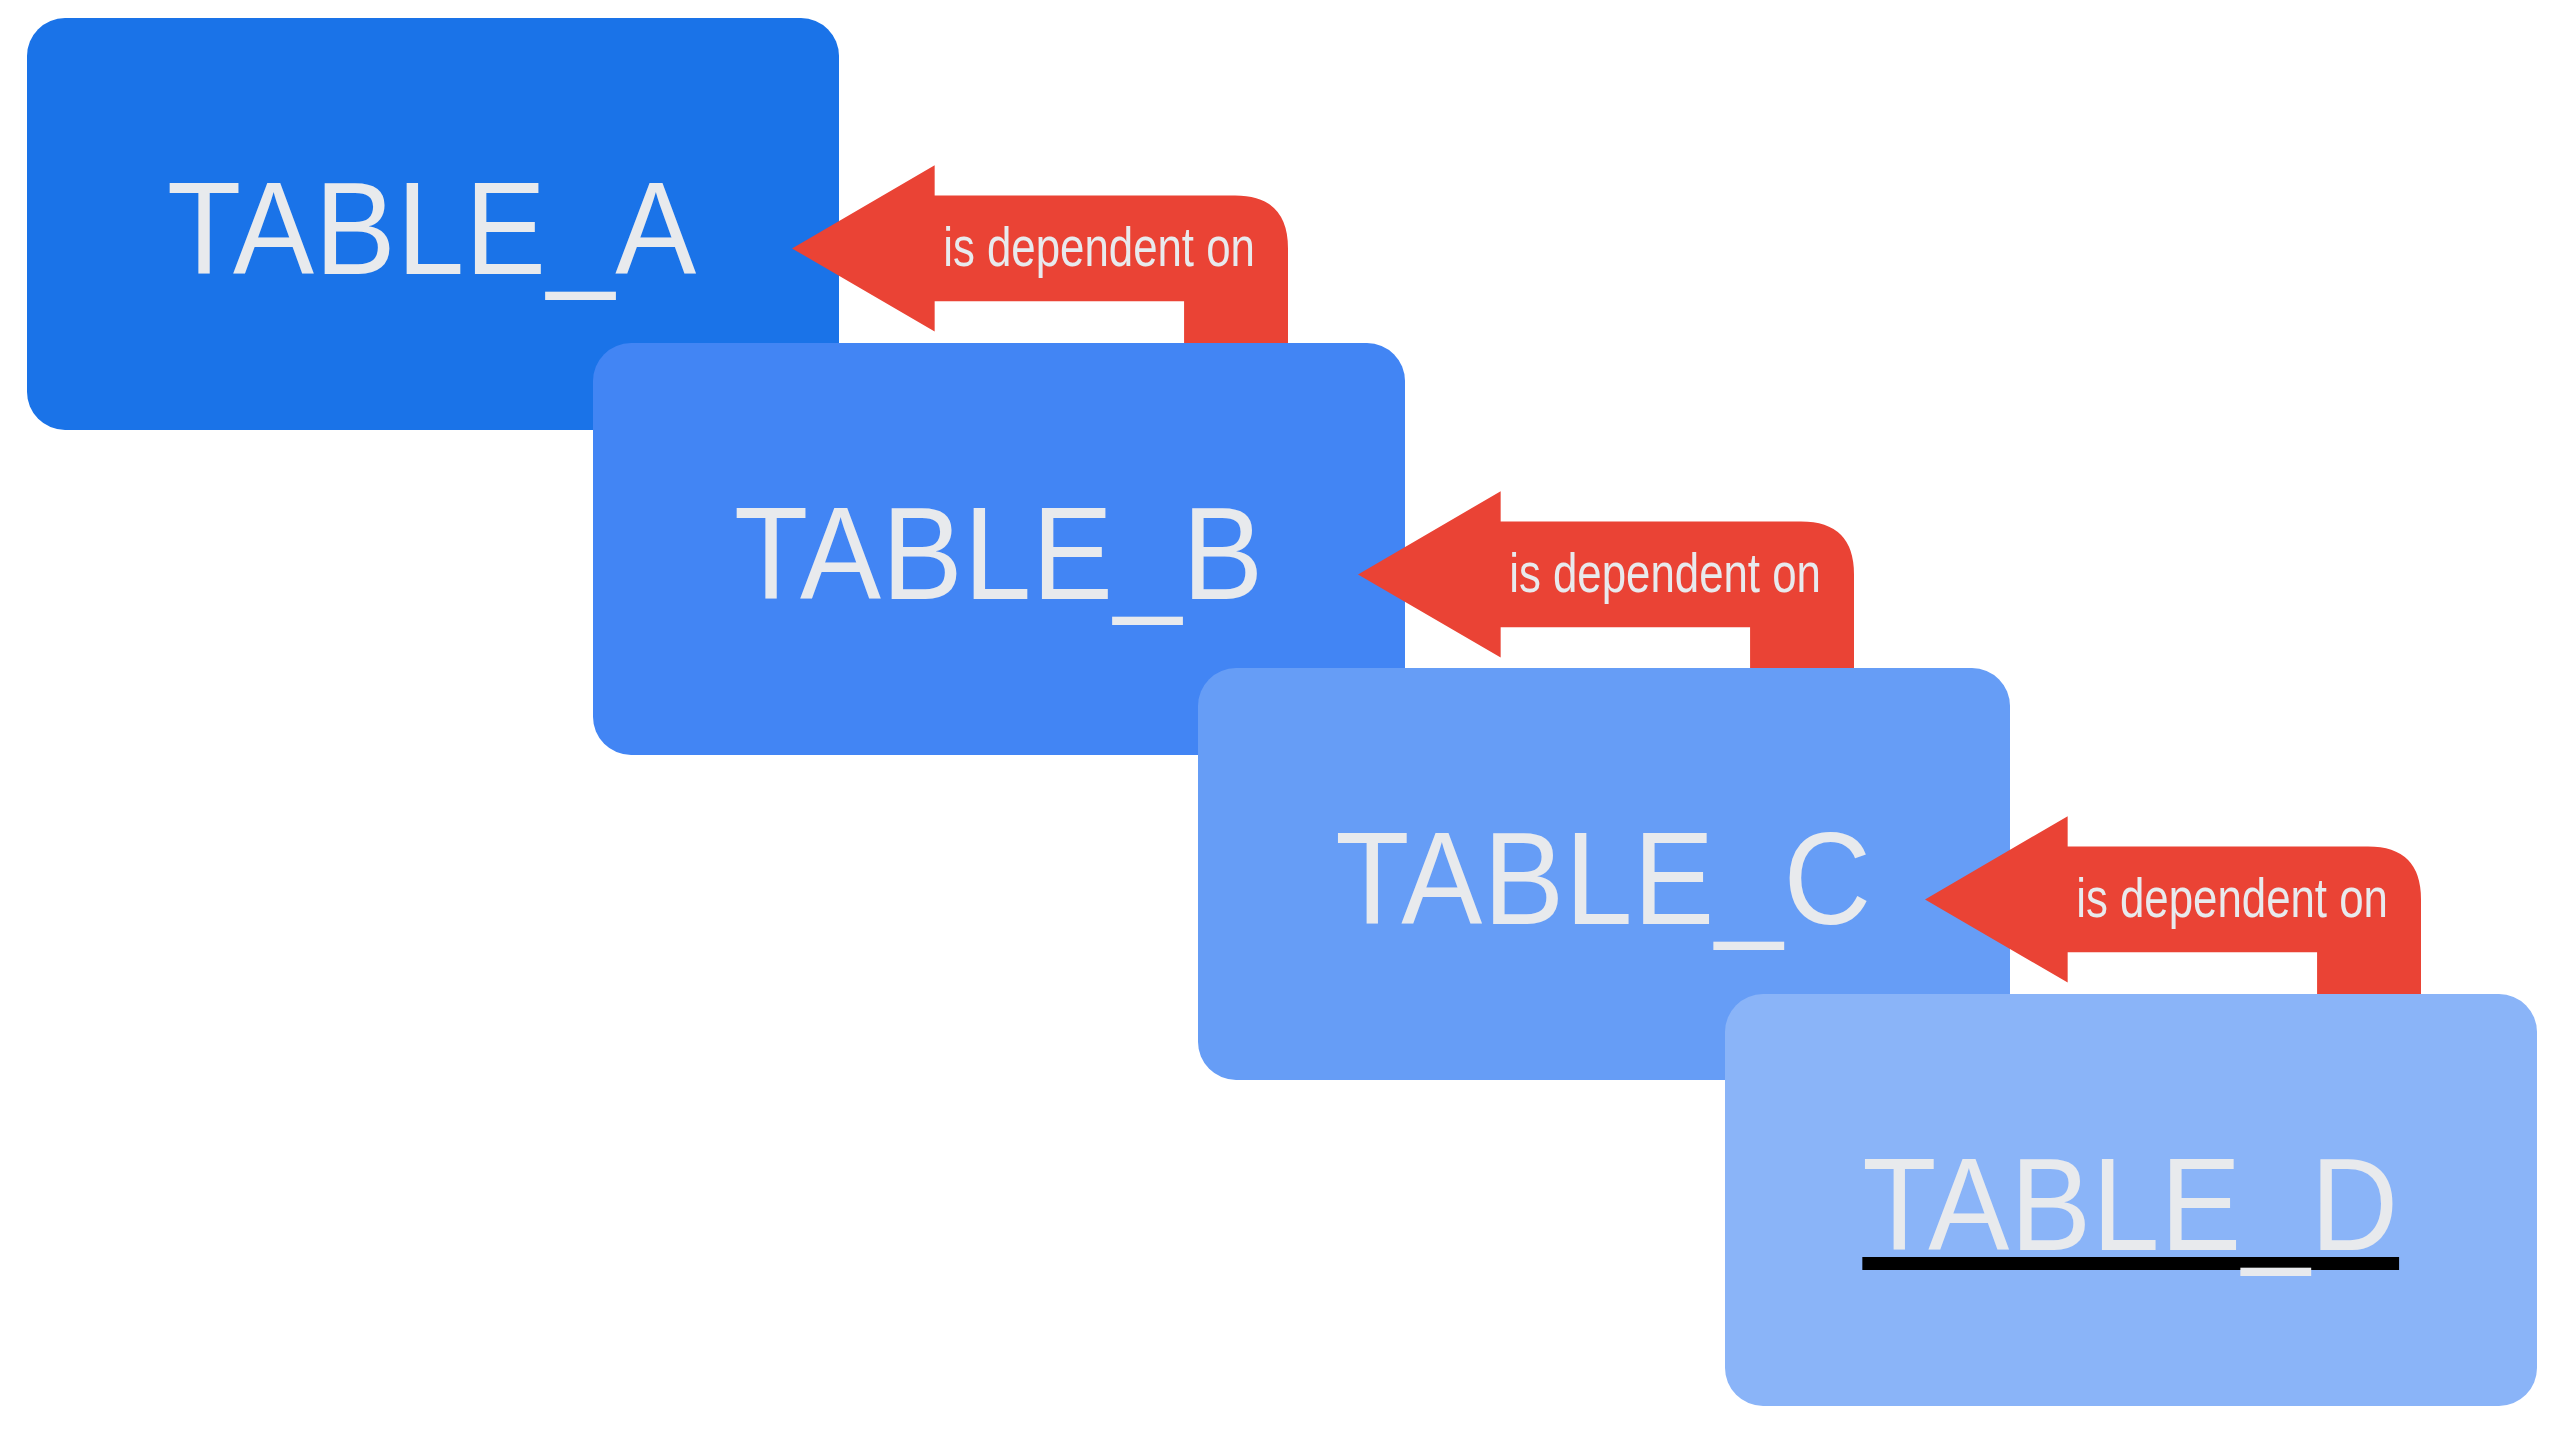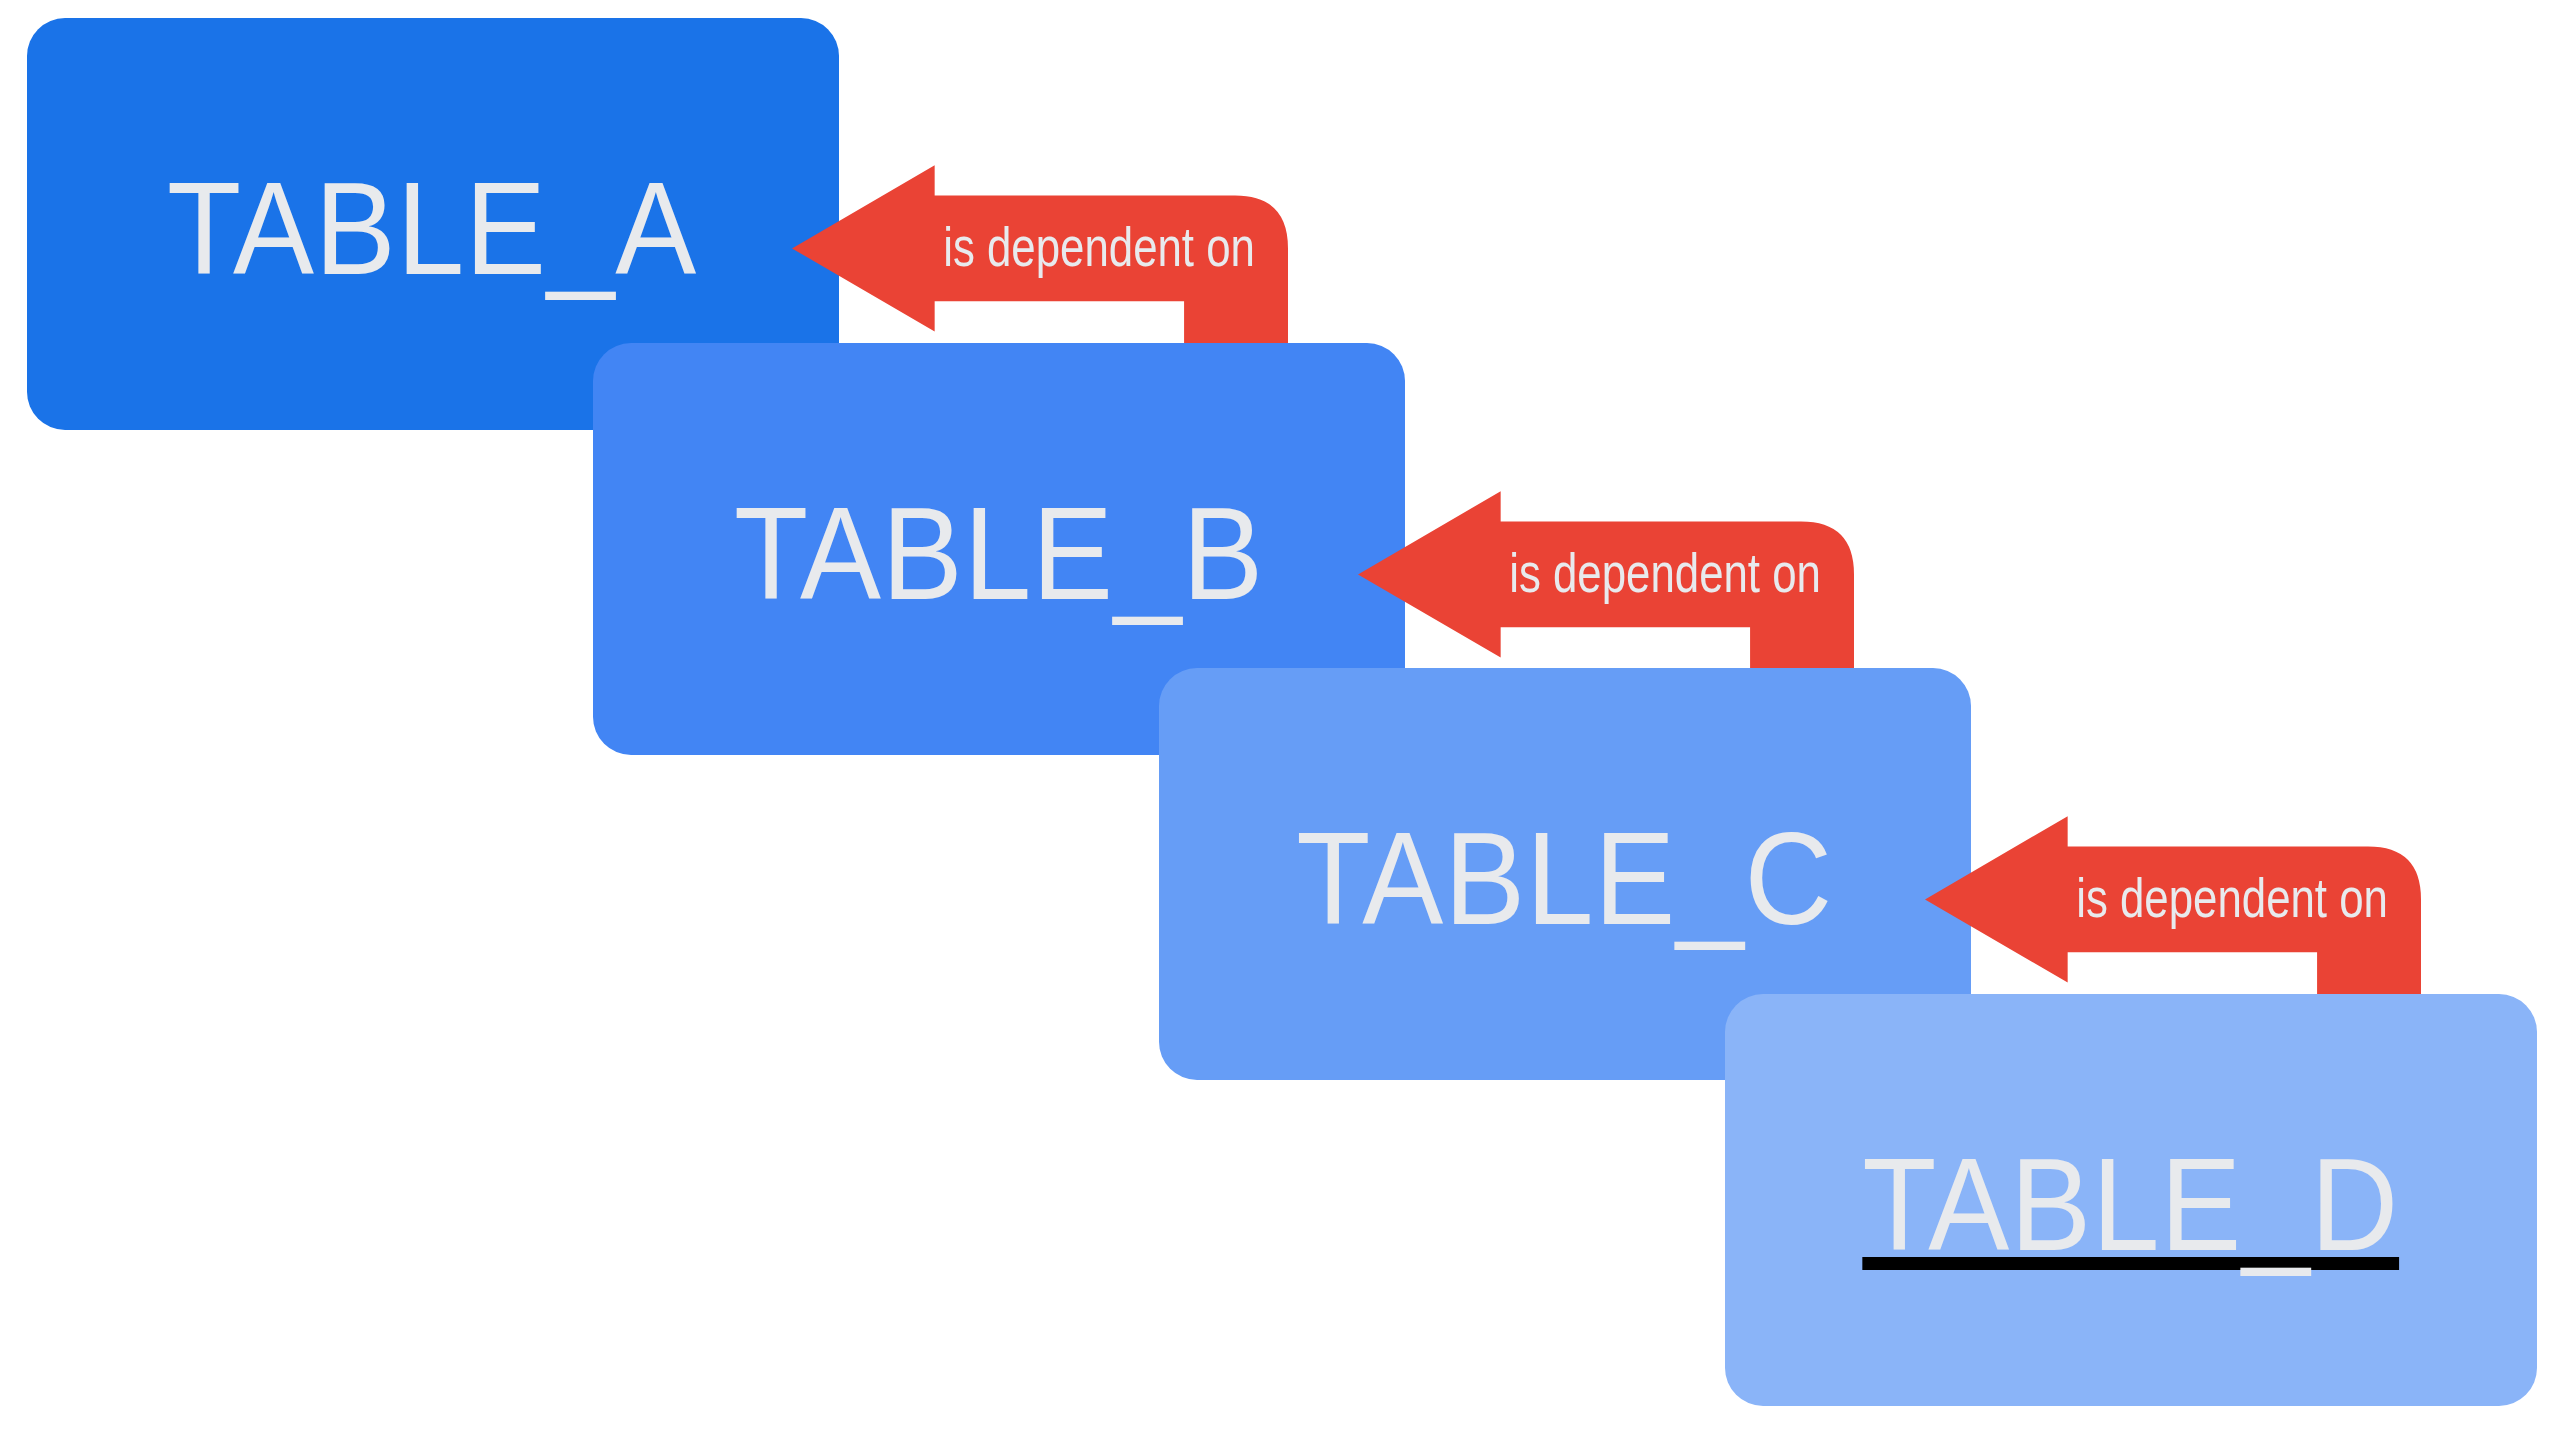--- a/index.html
+++ b/index.html
@@ -59,21 +59,21 @@
 
   <div class="tbox" id="box-b" style="background-color: rgb(66, 133, 244); text-align: center;">
     <span class="label" style="color: rgb(232, 234, 237);">TABLE_B</span>
   </div>
 
   <svg class="arrow" id="arrow-2" viewBox="0 0 525 190">
     <path d="M 0 88 L 151 0 L 151 32 L 469 32 Q 525 32 525 88 L 525 190 L 415 190 L 415 144 L 151 144 L 151 176 Z" fill="#ea4335"></path>
     <text x="325" y="107" text-anchor="middle" textLength="330" lengthAdjust="spacingAndGlyphs" fill="#e8eaed">is dependent on</text>
   </svg>
 
-  <div class="tbox" id="box-c" style="background-color: rgb(102, 157, 246);">
+  <div class="tbox" id="box-c" style="background-color: rgb(102, 157, 246); margin-left: 39px;">
     <span class="label" style="color: rgb(232, 234, 237);">TABLE_C</span>
   </div>
 
   <svg class="arrow" id="arrow-3" viewBox="0 0 525 190">
     <path d="M 0 88 L 151 0 L 151 32 L 469 32 Q 525 32 525 88 L 525 190 L 415 190 L 415 144 L 151 144 L 151 176 Z" fill="#ea4335"></path>
     <text x="325" y="107" text-anchor="middle" textLength="330" lengthAdjust="spacingAndGlyphs" fill="#e8eaed">is dependent on</text>
   </svg>
 
   <div class="tbox" id="box-d" style="background-color: rgb(138, 180, 248); text-decoration: underline;">
     <span class="label" style="color: rgb(232, 234, 237);">TABLE_D</span>

